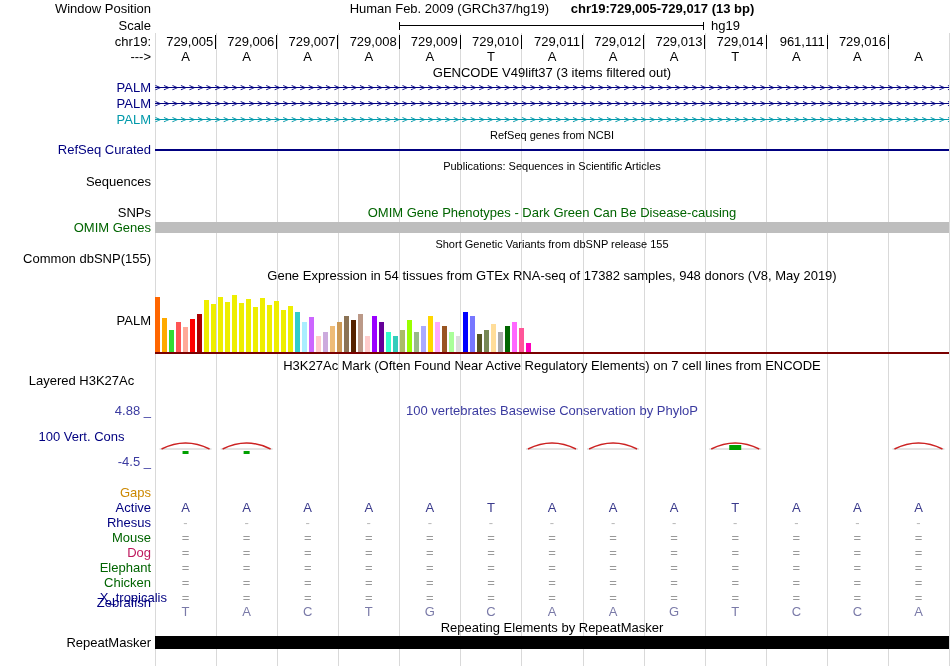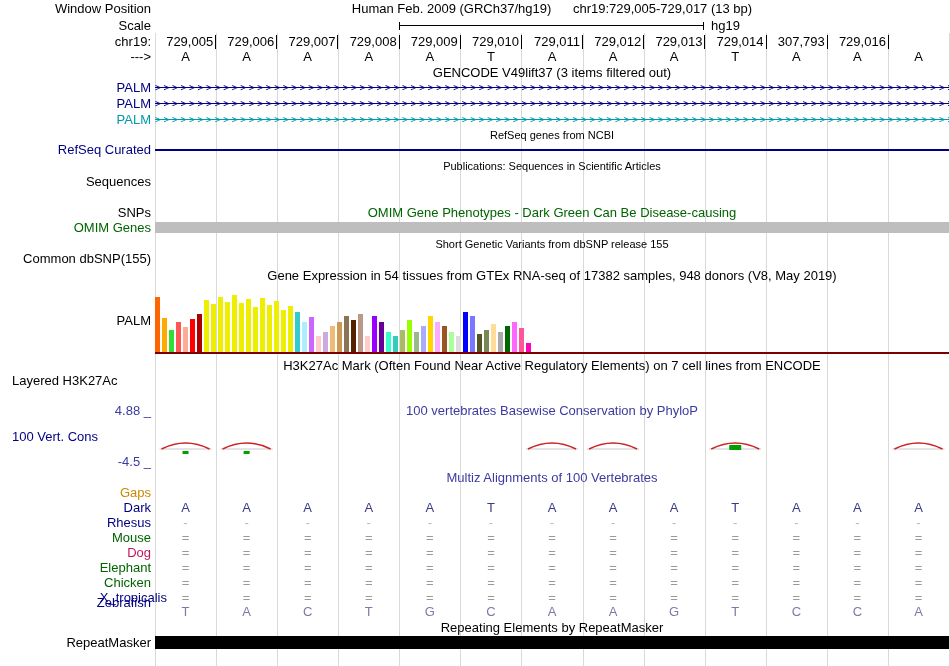--- a/index.html
+++ b/index.html
@@ -3,32 +3,32 @@
 <meta charset="utf-8">
 <style>
   * { margin:0; padding:0; box-sizing:border-box; }
   body { background:#fff; }
   .browser { position:relative; width:950px; height:666px; background:#fff;
              font-family:"Liberation Sans", sans-serif; font-size:13px; color:#000; overflow:hidden; }
   #gridlines { position:absolute; left:155px; top:33px; width:795px; height:633px; z-index:0; }
   .gridline { position:absolute; top:0; bottom:0; width:1px; background:#D9D9D9; }
   .lbl { position:absolute; left:0; width:151px; height:14px; line-height:14px;
          text-align:right; white-space:nowrap; z-index:2; }
-  .lbl.left { text-align:left; padding-left:12px; }
+  .lbl.left { text-align:center; padding-left:12px; }
   .content { position:absolute; left:155px; width:794px; height:14px; line-height:14px; z-index:1; }
   .center { text-align:center; }
   .small { font-size:11px; height:12px; line-height:12px; }
   .navy { color:#000080; }
   .green { color:#006400; }
   .blue { color:#3B3BA0; }
   .cols { display:flex; }
   .pos-cell { flex:1 1 0; text-align:right; border-right:1px solid #000; padding-right:2px; }
   .pos-cell.empty { border-right:none; }
   .base-cell { flex:1 1 0; text-align:center; }
-  .range-gap { margin-left:18px; }
+  .range-gap { margin-left:18px;font-weight:bold; }
   .scale-text { position:absolute; left:0; width:240px; text-align:right; }
   .scale-bar { position:absolute; left:244px; top:3px; width:305px; height:8px;
                border-left:1px solid #000; border-right:1px solid #000;
                background:linear-gradient(to bottom, transparent 3px, #000 3px, #000 4px, transparent 4px); }
   .scale-asm { position:absolute; left:556px; }
   .arrow-line { overflow:hidden; white-space:nowrap; font-family:"DejaVu Sans Mono", monospace;
                 font-size:10px; letter-spacing:2.5px; height:13px; line-height:13px;
                 background:linear-gradient(to bottom, transparent 6px, currentColor 6px, currentColor 7px, transparent 7px); }
   .refseq-line { position:absolute; left:155px; top:149px; width:794px; height:2px; background:#000080; z-index:1; }
   .omim-bar { position:absolute; left:155px; top:222px; width:794px; height:11px; background:#BEBEBE; z-index:1; }
@@ -77,21 +77,21 @@
       <span class="pos-cell">729,005</span>
       <span class="pos-cell">729,006</span>
       <span class="pos-cell">729,007</span>
       <span class="pos-cell">729,008</span>
       <span class="pos-cell">729,009</span>
       <span class="pos-cell">729,010</span>
       <span class="pos-cell">729,011</span>
       <span class="pos-cell">729,012</span>
       <span class="pos-cell">729,013</span>
       <span class="pos-cell">729,014</span>
-      <span class="pos-cell">307,793</span>
+      <span class="pos-cell">961,111</span>
       <span class="pos-cell">729,016</span>
       <span class="pos-cell empty"></span>
     </div>
 
   <div class="lbl" style="top:50px">---&gt;</div>
   <div class="content cols" style="top:50px">
       <span class="base-cell">A</span>
       <span class="base-cell">A</span>
       <span class="base-cell">A</span>
       <span class="base-cell">A</span>
@@ -207,40 +207,39 @@
       <line x1="432.0769230769231" x2="484.0769230769231" y1="24" y2="24" stroke="#C8C8C8" stroke-width="1"></line>
       <path d="M 434.0769230769231 24 Q 458.0769230769231 12 482.0769230769231 24" fill="none" stroke="#CC2222" stroke-width="1.4"></path>
       <line x1="554.2307692307693" x2="606.2307692307693" y1="24" y2="24" stroke="#C8C8C8" stroke-width="1"></line>
       <path d="M 556.2307692307693 24 Q 580.2307692307693 12 604.2307692307693 24" fill="none" stroke="#CC2222" stroke-width="1.4"></path>
       <rect x="574.2307692307693" y="20" width="12" height="5" fill="#00A000"></rect>
       <line x1="737.4615384615385" x2="789.4615384615385" y1="24" y2="24" stroke="#C8C8C8" stroke-width="1"></line>
       <path d="M 739.4615384615385 24 Q 763.4615384615385 12 787.4615384615385 24" fill="none" stroke="#CC2222" stroke-width="1.4"></path>
     </svg>
   <div class="lbl blue" style="top:455px">-4.5 _</div>
 
-  <div class="content center blue" style="top:471px">Multiz Alignments of 100 Vertebrates</div>
 
   <div class="lbl" style="top: 486px; color: rgb(204, 136, 0);">Gaps</div>
   <div class="content cols" style="top: 486px; color: rgb(136, 136, 136);">
       <span class="base-cell"></span>
       <span class="base-cell"></span>
       <span class="base-cell"></span>
       <span class="base-cell"></span>
       <span class="base-cell"></span>
       <span class="base-cell"></span>
       <span class="base-cell"></span>
       <span class="base-cell"></span>
       <span class="base-cell"></span>
       <span class="base-cell"></span>
       <span class="base-cell"></span>
       <span class="base-cell"></span>
       <span class="base-cell"></span>
     </div>
 
-  <div class="lbl" style="top: 501px; color: rgb(0, 0, 128);">Dark</div>
+  <div class="lbl" style="top: 501px; color: rgb(0, 0, 128);">Active</div>
   <div class="content cols" style="top: 501px; color: rgb(58, 58, 140);">
       <span class="base-cell">A</span>
       <span class="base-cell">A</span>
       <span class="base-cell">A</span>
       <span class="base-cell">A</span>
       <span class="base-cell">A</span>
       <span class="base-cell">T</span>
       <span class="base-cell">A</span>
       <span class="base-cell">A</span>
       <span class="base-cell">A</span>

